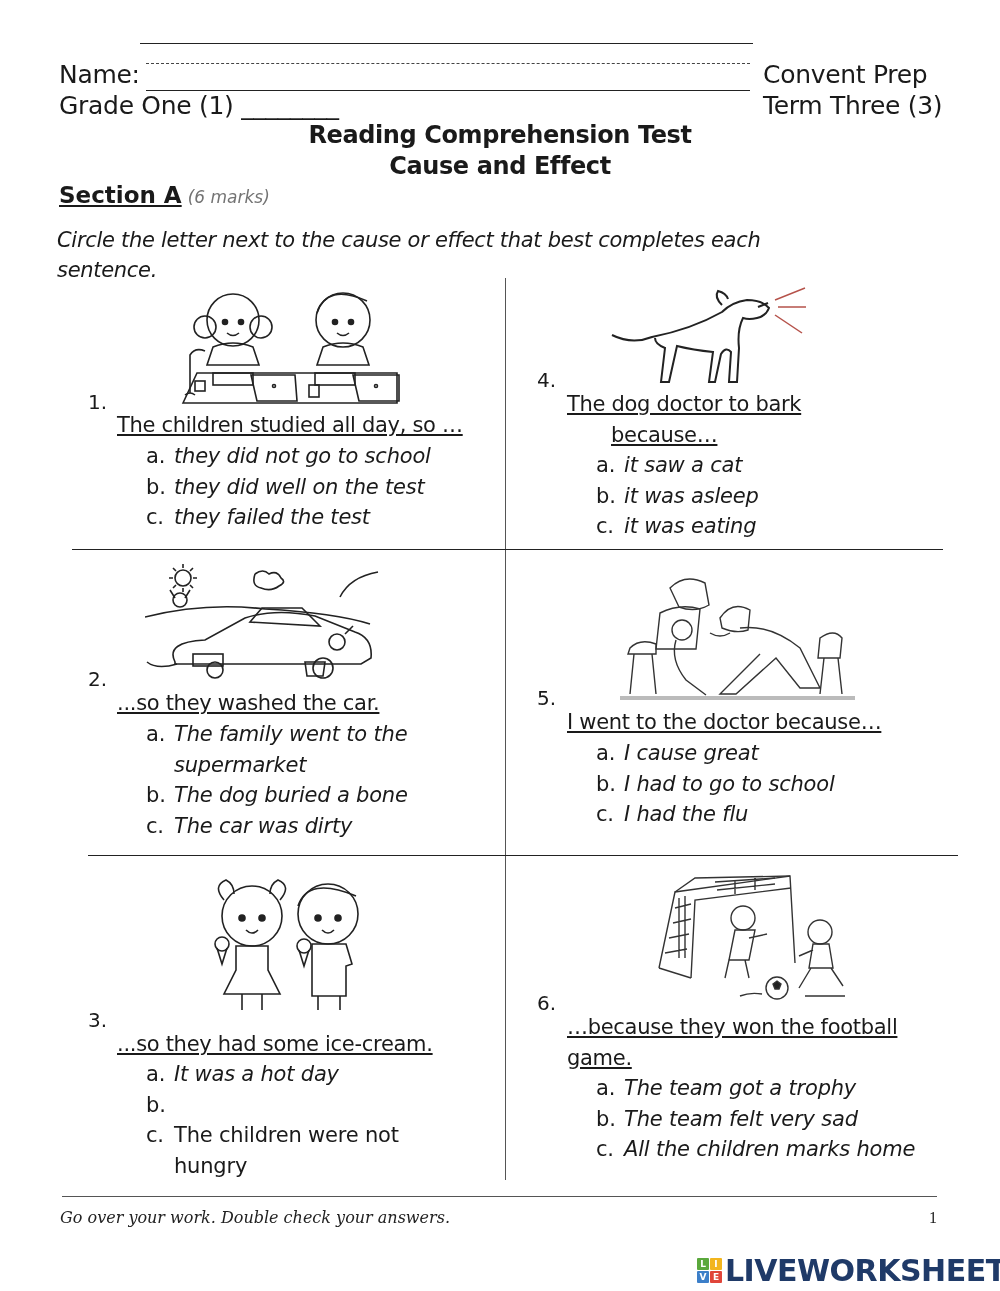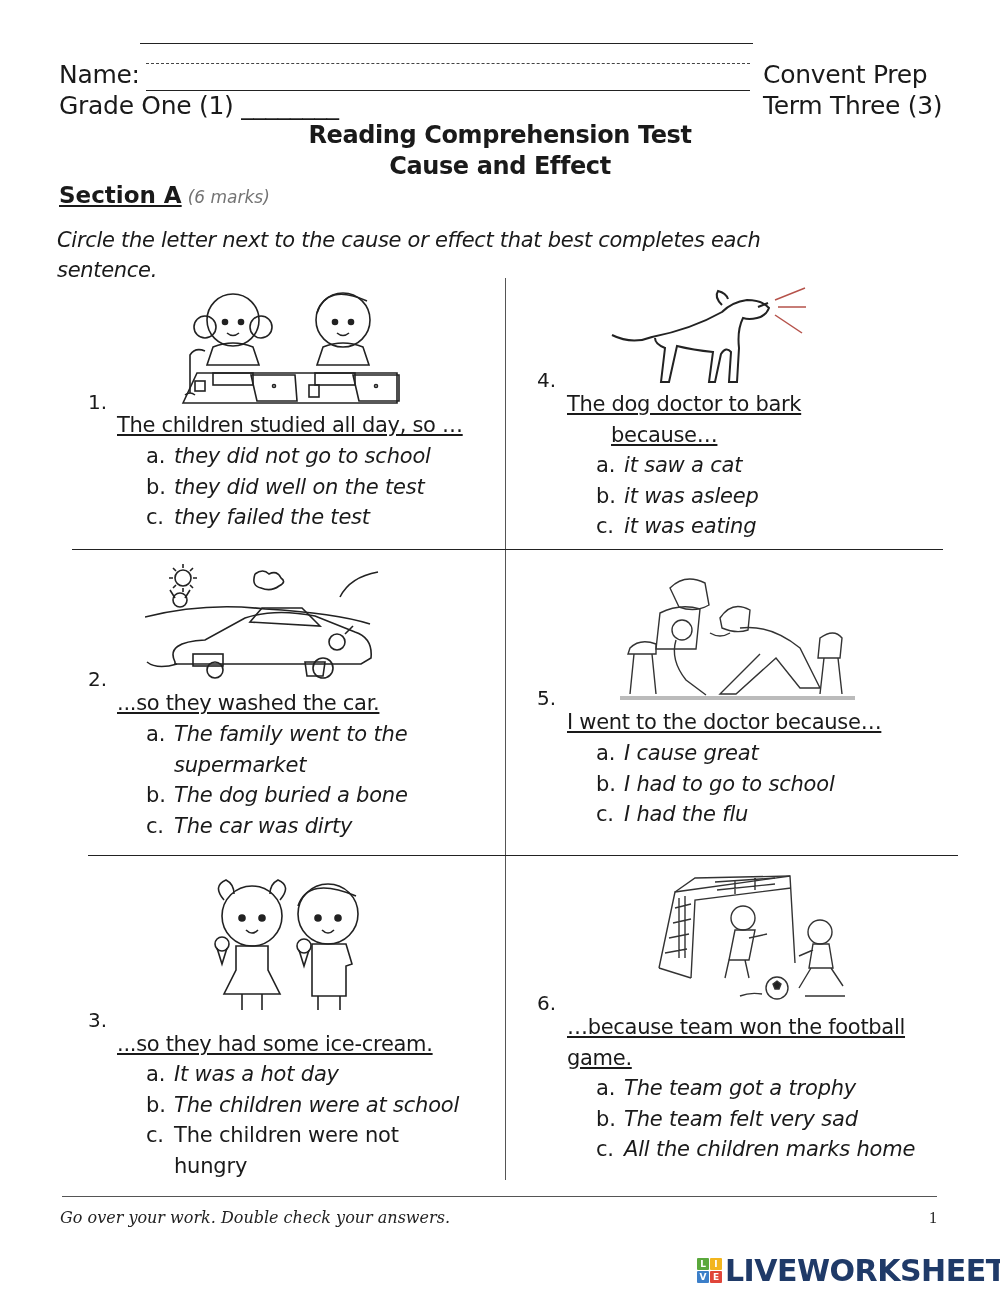--- a/index.html
+++ b/index.html
@@ -235,21 +235,20 @@
 </svg>
 <div class="abs qnum" style="left:88px; top:1008px;">3.</div>
 <div class="abs qstem" style="left:117px; top:1029px;">...so they had some ice-cream.</div>
 <div class="abs opts" style="left:146px; top:1059px; width:340px;">
   <div class="opt">
       <span class="let">a.</span>
       <span class="txt">It was a hot day</span>
     </div>
   <div class="opt">
       <span class="let">b.</span>
-      <span class="txt">The children were at school</span>
     </div>
   <div class="opt">
       <span class="let">c.</span>
       <span class="txt plain" style="width:230px;">The children were not hungry</span>
     </div>
 </div>
 
 <svg class="pic" style="left:655px; top:868px;" width="215" height="135" viewBox="0 0 215 135">
   <g fill="none" stroke="#333" stroke-width="1.4">
     <path d="M4 100 L20 24 L135 8 L140 95"></path>
@@ -264,21 +263,21 @@
 
     <circle cx="165" cy="64" r="12"></circle>
     <path d="M158 76 h16 l4 24 h-24 z M156 100 l-12 20 M176 100 l12 18 M158 82 l-14 6"></path>
 
     <circle cx="122" cy="120" r="11"></circle>
     <path d="M118 116 l4 -3 l4 3 l-2 5 h-4 z" fill="#222"></path>
     <path d="M85 128 q10 -4 22 -2 M150 128 h40"></path>
   </g>
 </svg>
 <div class="abs qnum" style="left:537px; top:991px;">6.</div>
-<div class="abs qstem" style="left:567px; top:1012px;">…because team won the football</div>
+<div class="abs qstem" style="left:567px; top:1012px;">…because they won the football</div>
 <div class="abs qstem" style="left:567px; top:1043px;">game.</div>
 <div class="abs opts" style="left:596px; top:1073px; width:360px;">
   <div class="opt">
       <span class="let">a.</span>
       <span class="txt">The team got a trophy</span>
     </div>
   <div class="opt">
       <span class="let">b.</span>
       <span class="txt">The team felt very sad</span>
     </div>

